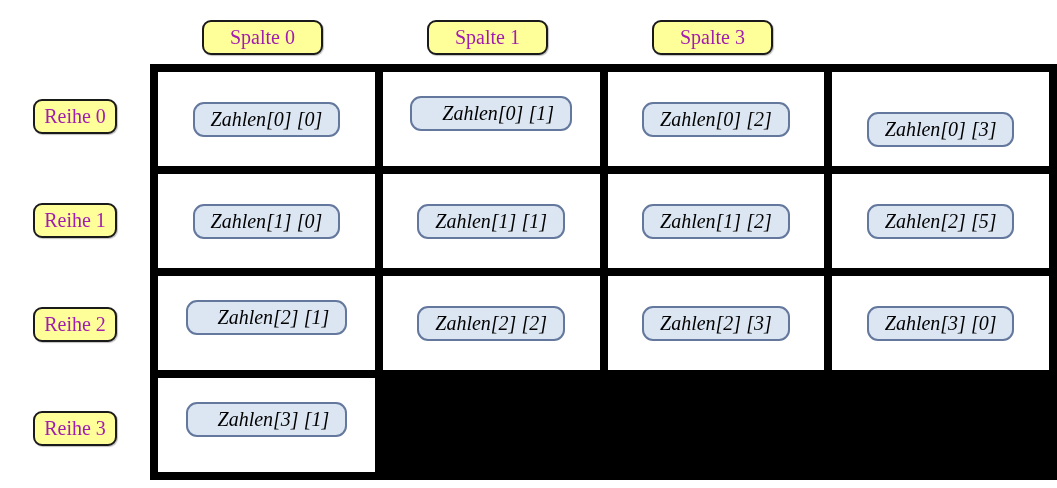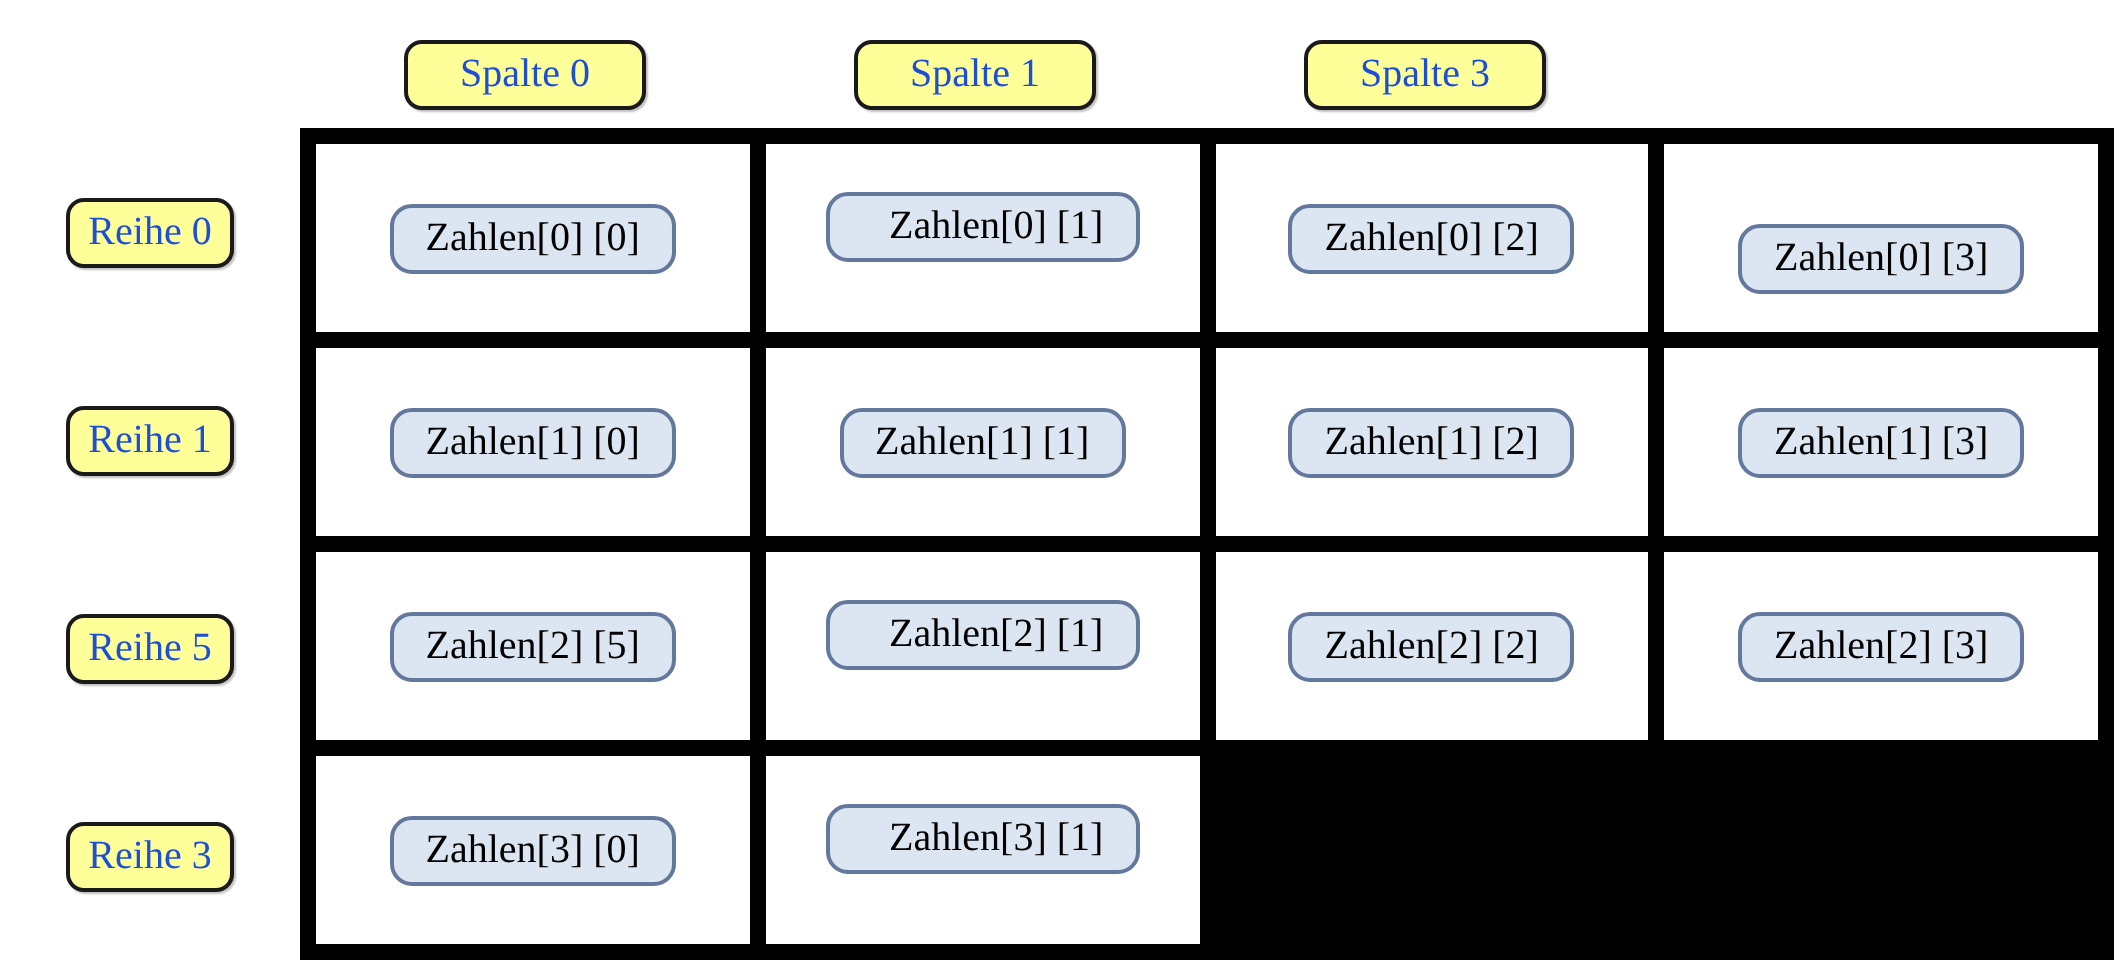--- a/index.html
+++ b/index.html
@@ -31,21 +31,21 @@
     align-items: center;
     justify-content: center;
   }
   .tag {
     background: #ffff99;
     border: 2px solid #1a1a1a;
     border-radius: 9px;
     padding: 4px 26px;
     font-size: 20px;
     line-height: 1.15;
-    color: #1d4ed8;
+    color: #a21caf;
     white-space: nowrap;
     box-shadow: 1px 1px 1px rgba(0,0,0,0.25);
   }
   
   .body {
     position: absolute;
     top: 64px;
     left: 0;
     width: 1057px;
     height: 416px;
@@ -83,20 +83,21 @@
   }
   .pill {
     background: #dce6f2;
     border: 2px solid #64789e;
     border-radius: 11px;
     padding: 4px 16px;
     font-size: 20px;
     line-height: 1.15;
     color: #000000;
     white-space: nowrap;
+    font-style: italic;
   }
   .up   { transform: translateY(-6px); padding-left: 30px; }
   .up2  { transform: translateY(-9px); margin-top: 39px; }
   .down { transform: translateY(6px); }
 </style>
 </head>
 <body>
 
 <div class="canvas">
 
@@ -115,21 +116,21 @@
   <div class="body">
 
     <div class="row-labels">
       <div class="row-slot">
         <span class="tag">Reihe 0</span>
       </div>
       <div class="row-slot">
         <span class="tag">Reihe 1</span>
       </div>
       <div class="row-slot">
-        <span class="tag">Reihe 5</span>
+        <span class="tag">Reihe 2</span>
       </div>
       <div class="row-slot">
         <span class="tag">Reihe 3</span>
       </div>
     </div>
 
     <div class="grid">
 
       <div class="cell">
         <span class="pill">Zahlen[0] [0]</span>
@@ -146,23 +147,20 @@
 
       <div class="cell">
         <span class="pill">Zahlen[1] [0]</span>
       </div>
       <div class="cell">
         <span class="pill">Zahlen[1] [1]</span>
       </div>
       <div class="cell">
         <span class="pill">Zahlen[1] [2]</span>
       </div>
-      <div class="cell">
-        <span class="pill">Zahlen[1] [3]</span>
-      </div>
 
       <div class="cell">
         <span class="pill">Zahlen[2] [5]</span>
       </div>
       <div class="cell">
         <span class="pill up">Zahlen[2] [1]</span>
       </div>
       <div class="cell">
         <span class="pill">Zahlen[2] [2]</span>
       </div>

